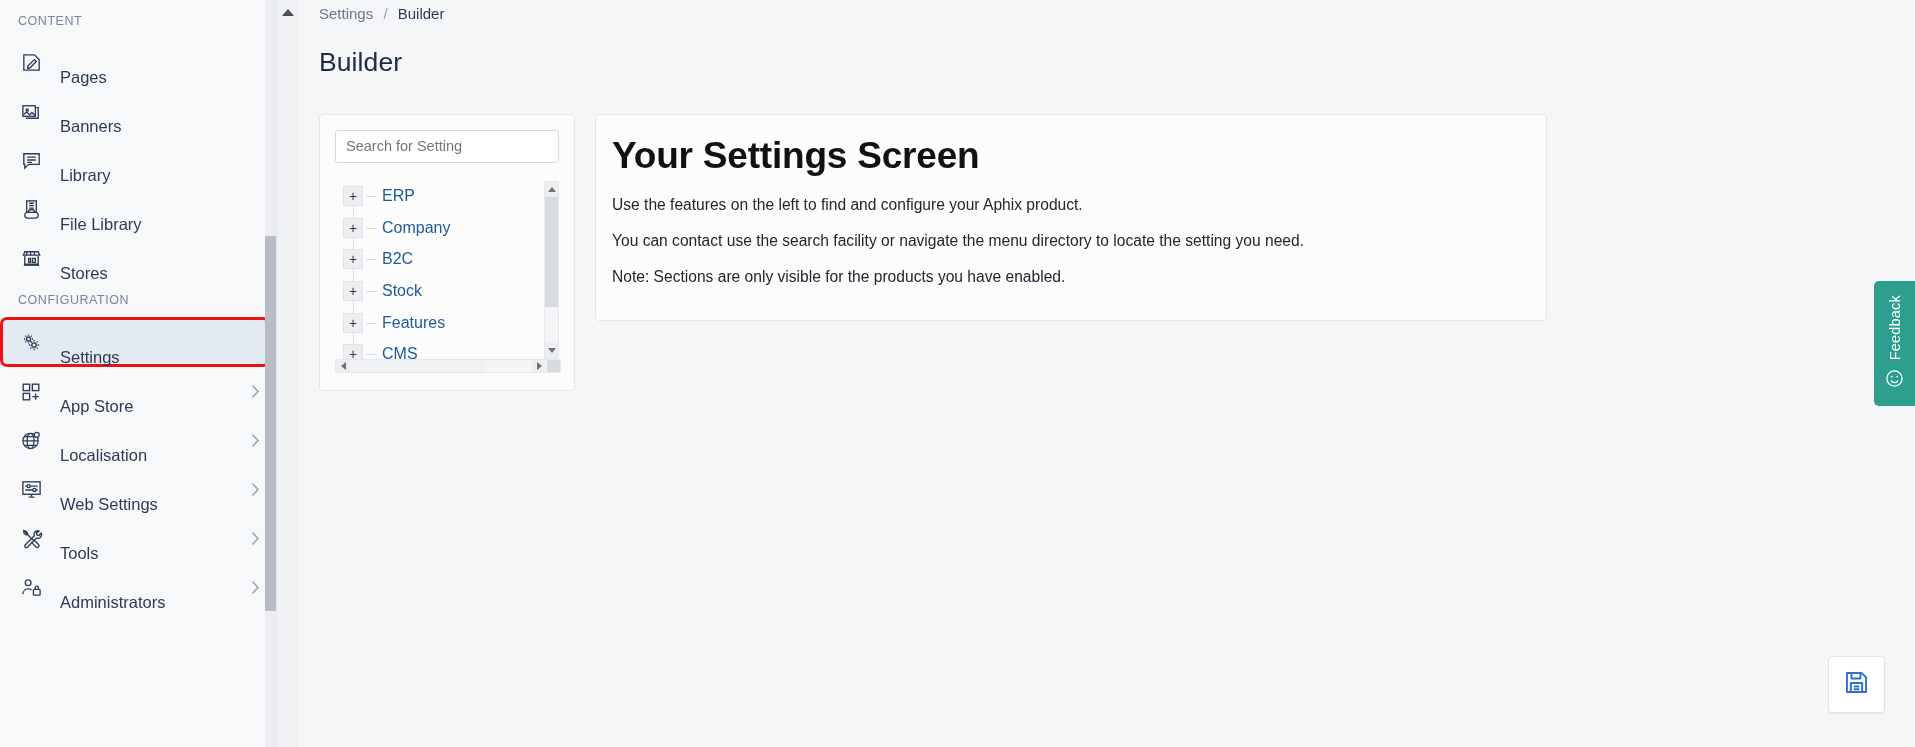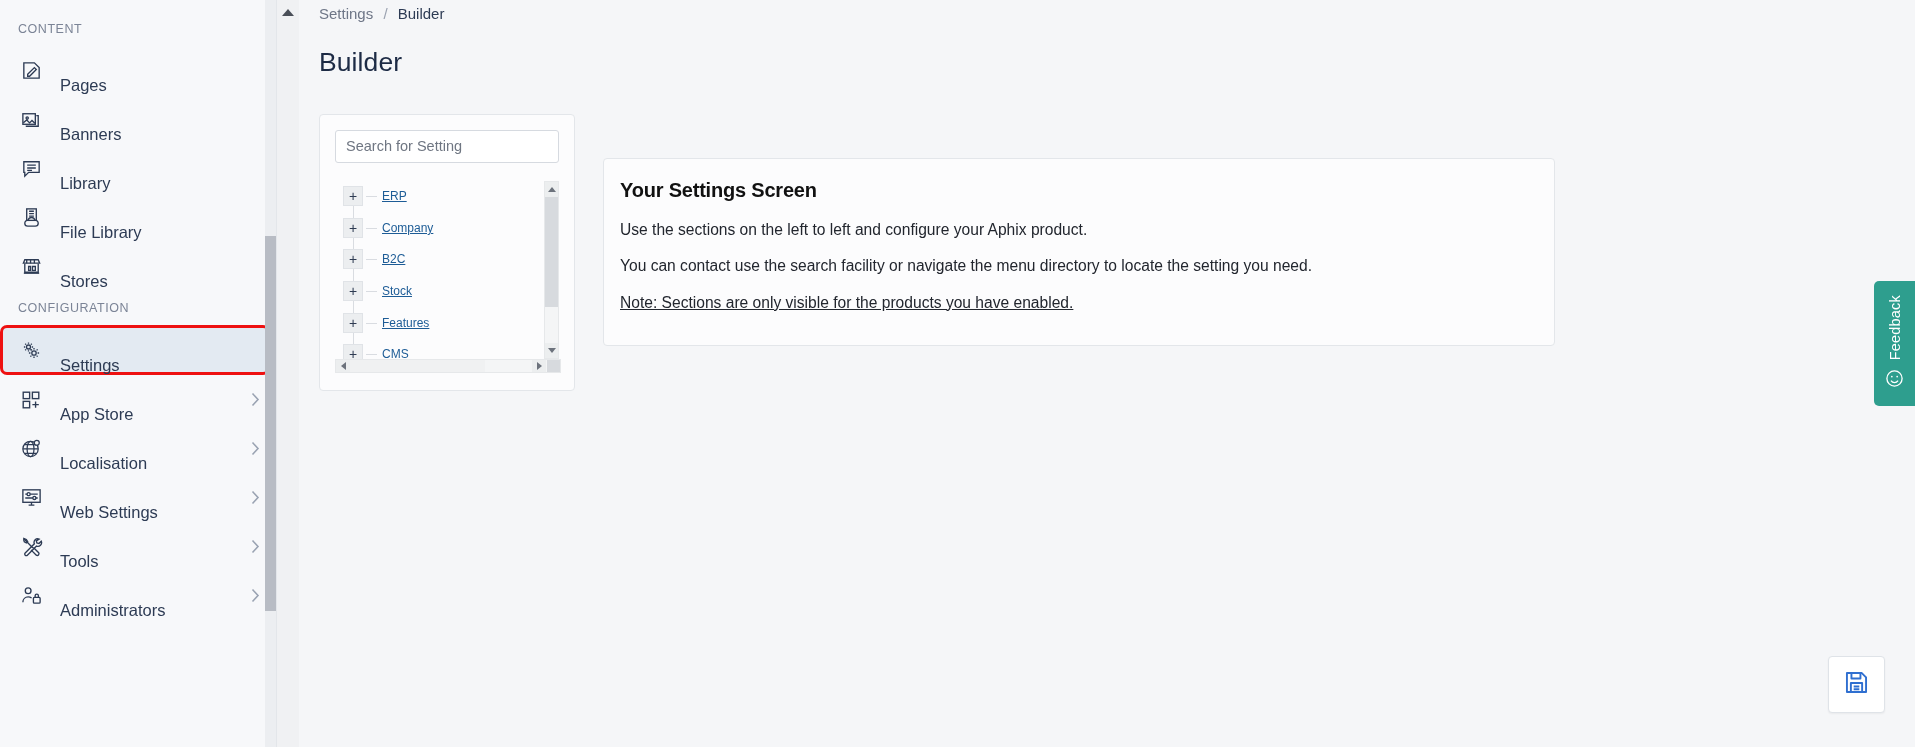--- a/index.html
+++ b/index.html
@@ -20,21 +20,21 @@
 
   
   .sidebar {
     width: 277px;
     height: 747px;
     background: #f7f8fa;
     border-right: 1px solid #e3e6ea;
     flex: 0 0 277px;
     position: relative;
     overflow: hidden;
-    padding-top: 12px;
+    padding-top: 4px;
   }
   .nav-section-label {
     font-size: 12.5px;
     letter-spacing: 0.55px;
     color: #7b8496;
     padding: 10px 0 10px 18px;
     font-weight: 400;
   }
   .nav-item {
     display: flex;
@@ -130,23 +130,23 @@
   .page-title {
     padding: 7px 0 0 20px;
     font-size: 26.5px;
     color: #1d2b45;
     font-weight: 400;
     letter-spacing: 0.1px;
   }
 
   .row {
     display: flex;
-    align-items: center;
+    align-items: flex-start;
     padding: 18px 0 0 20px;
-    gap: 28px;
+    gap: 20px;
   }
 
   
   .tree-card {
     width: 256px;
     background: #fcfcfd;
     border: 1px solid #e3e6ea;
     border-radius: 4px;
     padding: 15px 15px 17px 15px;
     flex: 0 0 256px;
@@ -212,24 +212,23 @@
     font-size: 14px;
     line-height: 1;
     display: flex; align-items: center; justify-content: center;
     cursor: pointer;
     flex: 0 0 20px;
     margin-left: 2px;
   }
   .tree-label {
     margin-left: 19px;
     color: #1d5c96;
-    font-size: 12px;
+    font-size: 16px;
     cursor: pointer;
     white-space: nowrap;
-    text-decoration: underline;
   }
 
   
   .tv-track {
     position: absolute;
     right: 0; top: 0;
     width: 15px; height: 178px;
     background: #f4f5f6;
     border: 1px solid #e6e8ea;
   }
@@ -306,33 +305,33 @@
   
   .info-card {
     flex: 1 1 auto;
     max-width: 952px;
     background: #fcfcfd;
     border: 1px solid #e3e6ea;
     border-radius: 4px;
     padding: 20px 24px 26px 16px;
   }
   .info-title {
-    font-size: 20px;
+    font-size: 37px;
     font-weight: bold;
     color: #111111;
     margin: 0 0 18px 0;
     letter-spacing: -0.2px;
   }
   .info-p {
     font-size: 15.6px;
     color: #22262e;
     margin: 0 0 17px 0;
     line-height: 1.25;
   }
-  .info-p:last-child { margin-bottom: 7px; text-decoration: underline; }
+  .info-p:last-child { margin-bottom: 7px; }
   .link {
     color: #2f6fd0;
     text-decoration: underline;
     cursor: pointer;
   }
   .ext-ico {
     display: inline-block;
     vertical-align: -2px;
     margin-left: 3px;
   }
@@ -634,21 +633,21 @@
                   <span class="th-tri-right"></span>
                 </div>
               <div class="th-corner"></div>
             </div>
           </div>
         </div>
 
         <div class="info-card">
           <h2 class="info-title">Your Settings Screen</h2>
 
-          <p class="info-p">Use the sections on the left to left and configure your Aphix product.</p>
+          <p class="info-p">Use the features on the left to find and configure your Aphix product.</p>
           <p class="info-p">You can contact use the search facility or navigate the menu directory to locate the setting you need.</p>
 
 
           <p class="info-p">Note: Sections are only visible for the products you have enabled.</p>
         </div>
 
       </div>
     </div>
 
     <div class="feedback-tab">

